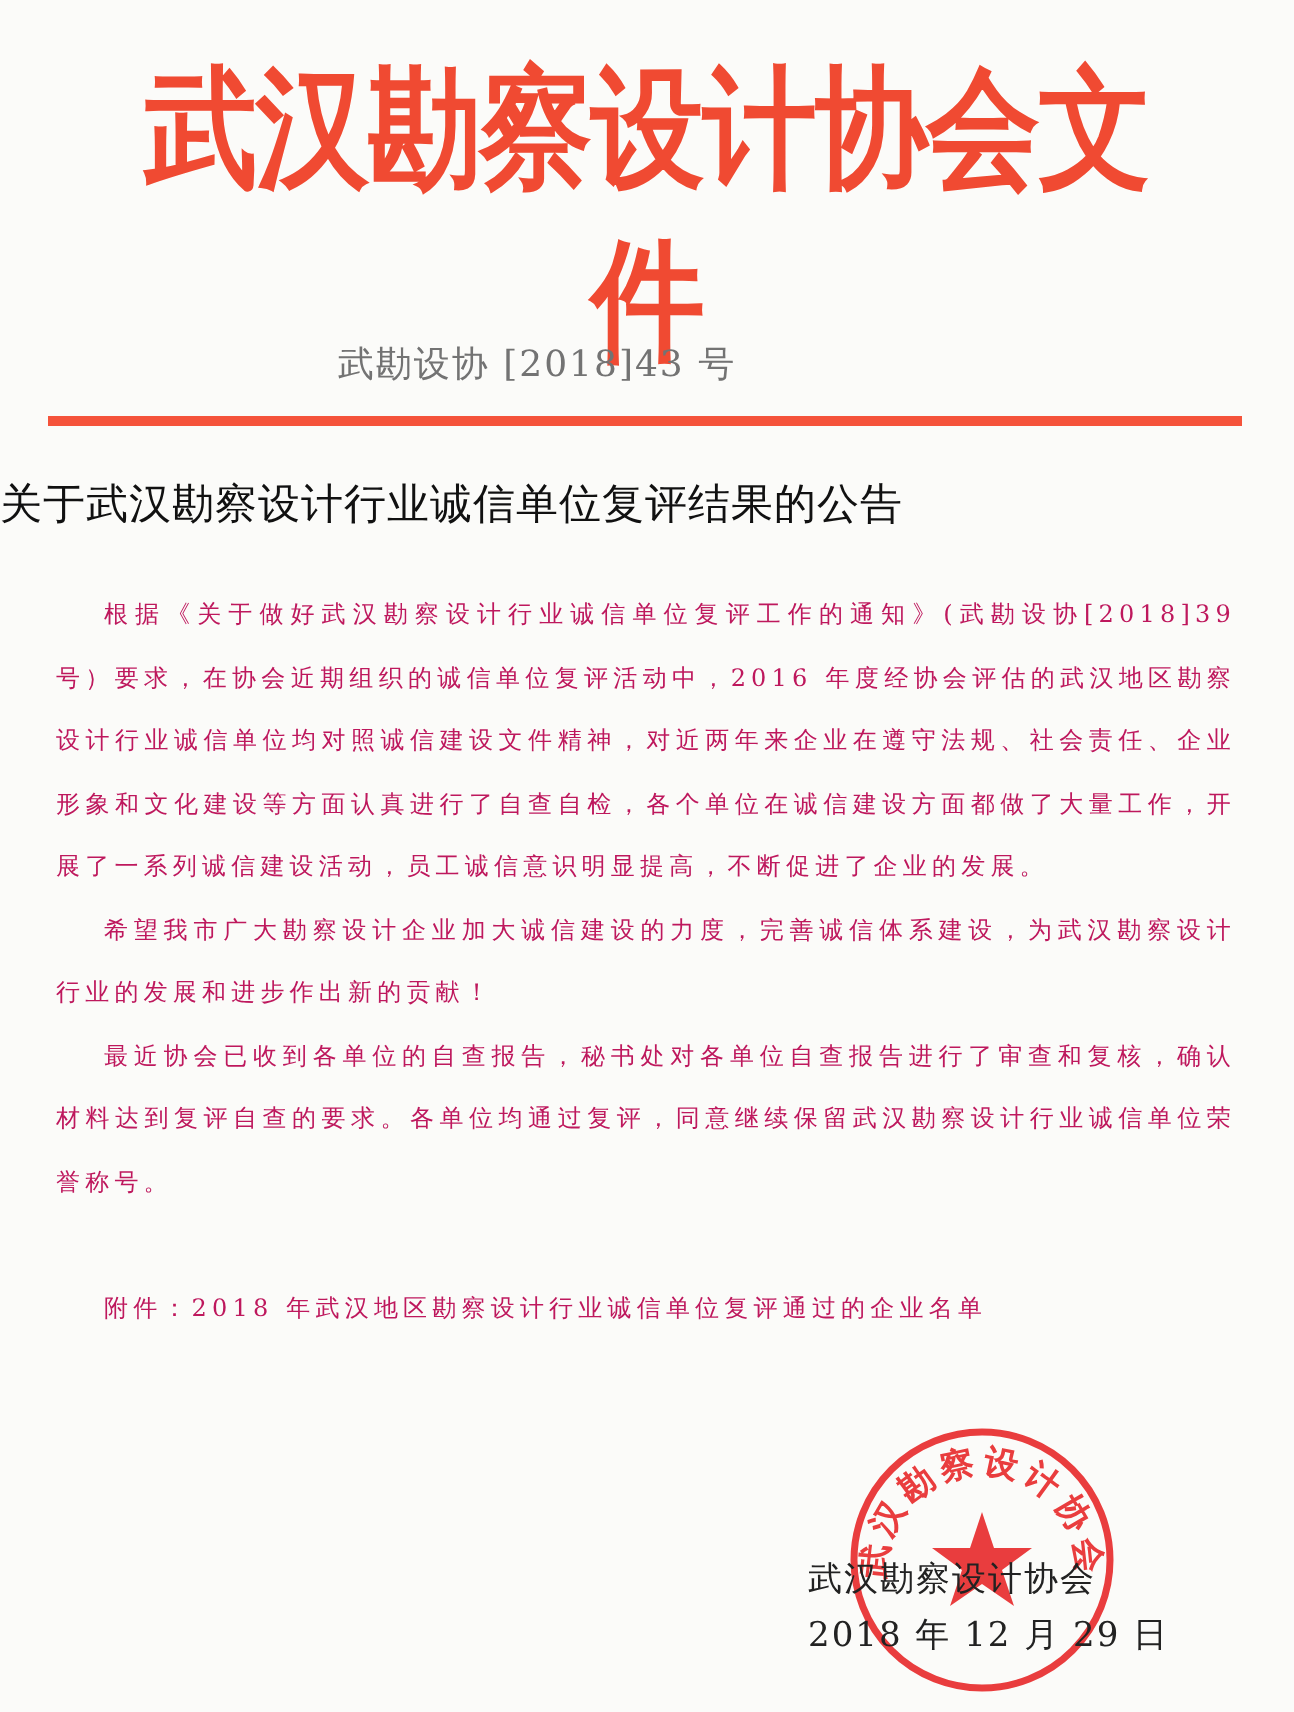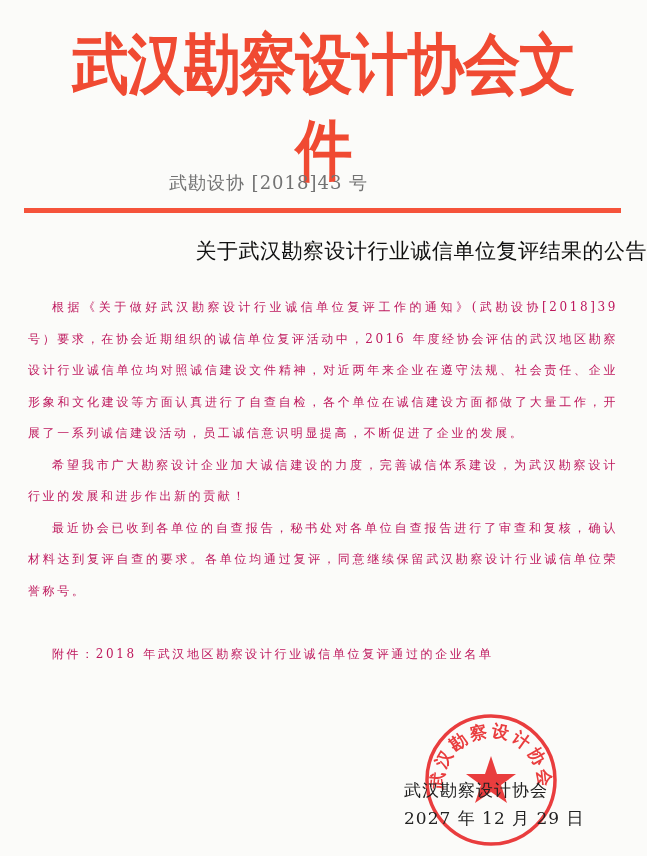--- a/index.html
+++ b/index.html
@@ -47,22 +47,22 @@
       top: 208px;
       width: 597px;
       height: 5px;
       background: #f5533b;
     }
     .notice-title {
       position: absolute;
       left: 0;
       top: 238px;
       width: 647px;
-      text-align: right;
-      font-family: Liberation Mono, monospace;
+      text-align: left;
+      font-family: Liberation Sans, sans-serif;
       font-size: 21px;
       line-height: 30px;
       color: #111;
       letter-spacing: 0.5px;
     }
     .body-text {
       position: absolute;
       left: 28px;
       top: 292px;
       width: 590px;
@@ -123,14 +123,14 @@
   </defs>
   <circle cx="68" cy="68" r="64" fill="none" stroke="#e8292a" stroke-width="3.5"></circle>
   <polygon points="68,44 74,62 93,62 78,73 84,91 68,80 52,91 58,73 43,62 62,62" fill="#e8292a"></polygon>
   <text font-family="DejaVu Sans, sans-serif" font-size="17" font-weight="bold" fill="#e8292a" letter-spacing="3">
     <textPath href="#sealArc" startOffset="50%" text-anchor="middle">武汉勘察设计协会</textPath>
   </text>
 </svg>
 
 <div class="signature">
   <div>武汉勘察设计协会</div>
-  <div>2027 年 12 月 29 日</div>
+  <div>2018 年 12 月 29 日</div>
 </div>
 
 </body></html>

